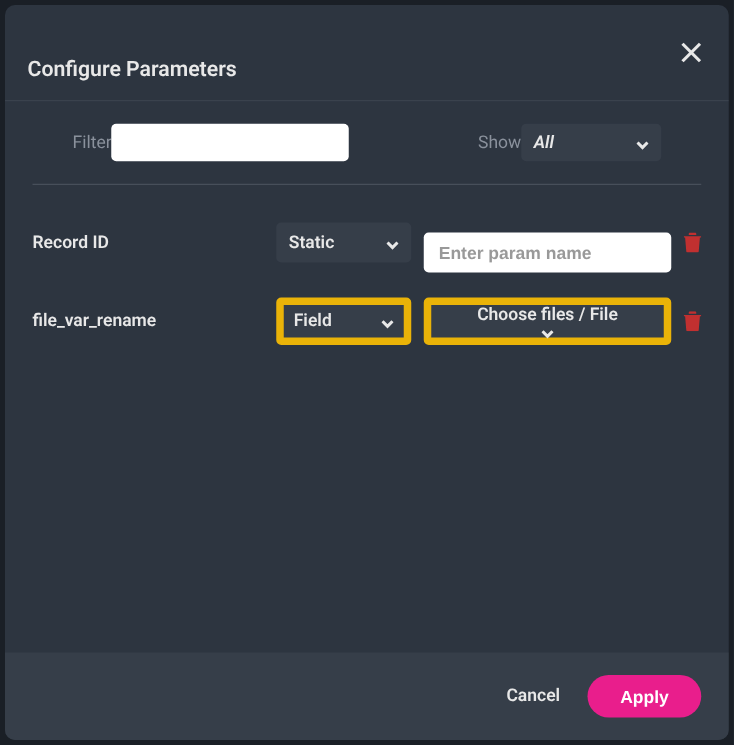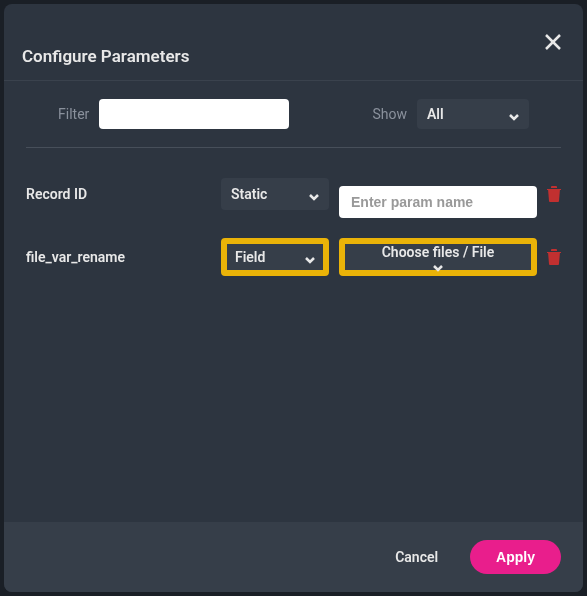--- a/index.html
+++ b/index.html
@@ -48,21 +48,20 @@
       display: flex;
       justify-content: space-between;
       align-items: center;
       padding: 18px 32px 18px 32px;
       border-bottom: 1px solid #474f5a;
       margin: 0 22px;
     }
     .filter-left, .filter-right {
       display: flex;
       align-items: center;
-      gap: 10px;
     }
     .filter-label {
       color: #8a919c;
       font-size: 14px;
     }
     .filter-input {
       width: 190px;
       height: 30px;
       background: #fff;
       border: none;
@@ -77,20 +76,21 @@
       border: none;
       border-radius: 4px;
       color: #e8e8e8;
       font-size: 14px;
       font-weight: 600;
       padding: 0 10px;
       display: flex;
       align-items: center;
       justify-content: space-between;
       cursor: pointer;
+      font-style: italic;
     }
     
     .params-body {
       flex: 1;
       padding: 22px;
     }
     .param-row {
       display: flex;
       align-items: center;
       gap: 10px;
@@ -148,21 +148,21 @@
       height: 16px;
       cursor: pointer;
       flex-shrink: 0;
     }
     .trash-icon svg { width: 14px; height: 16px; fill: #c13030; }
     
     .dialog-footer {
       display: flex;
       justify-content: flex-end;
       align-items: center;
-      gap: 32px;
+      gap: 22px;
       padding: 18px 22px;
       background: #363e49;
     }
     .cancel-btn {
       color: #e8e8e8;
       font-size: 14px;
       font-weight: 600;
       cursor: pointer;
     }
     .apply-btn {

